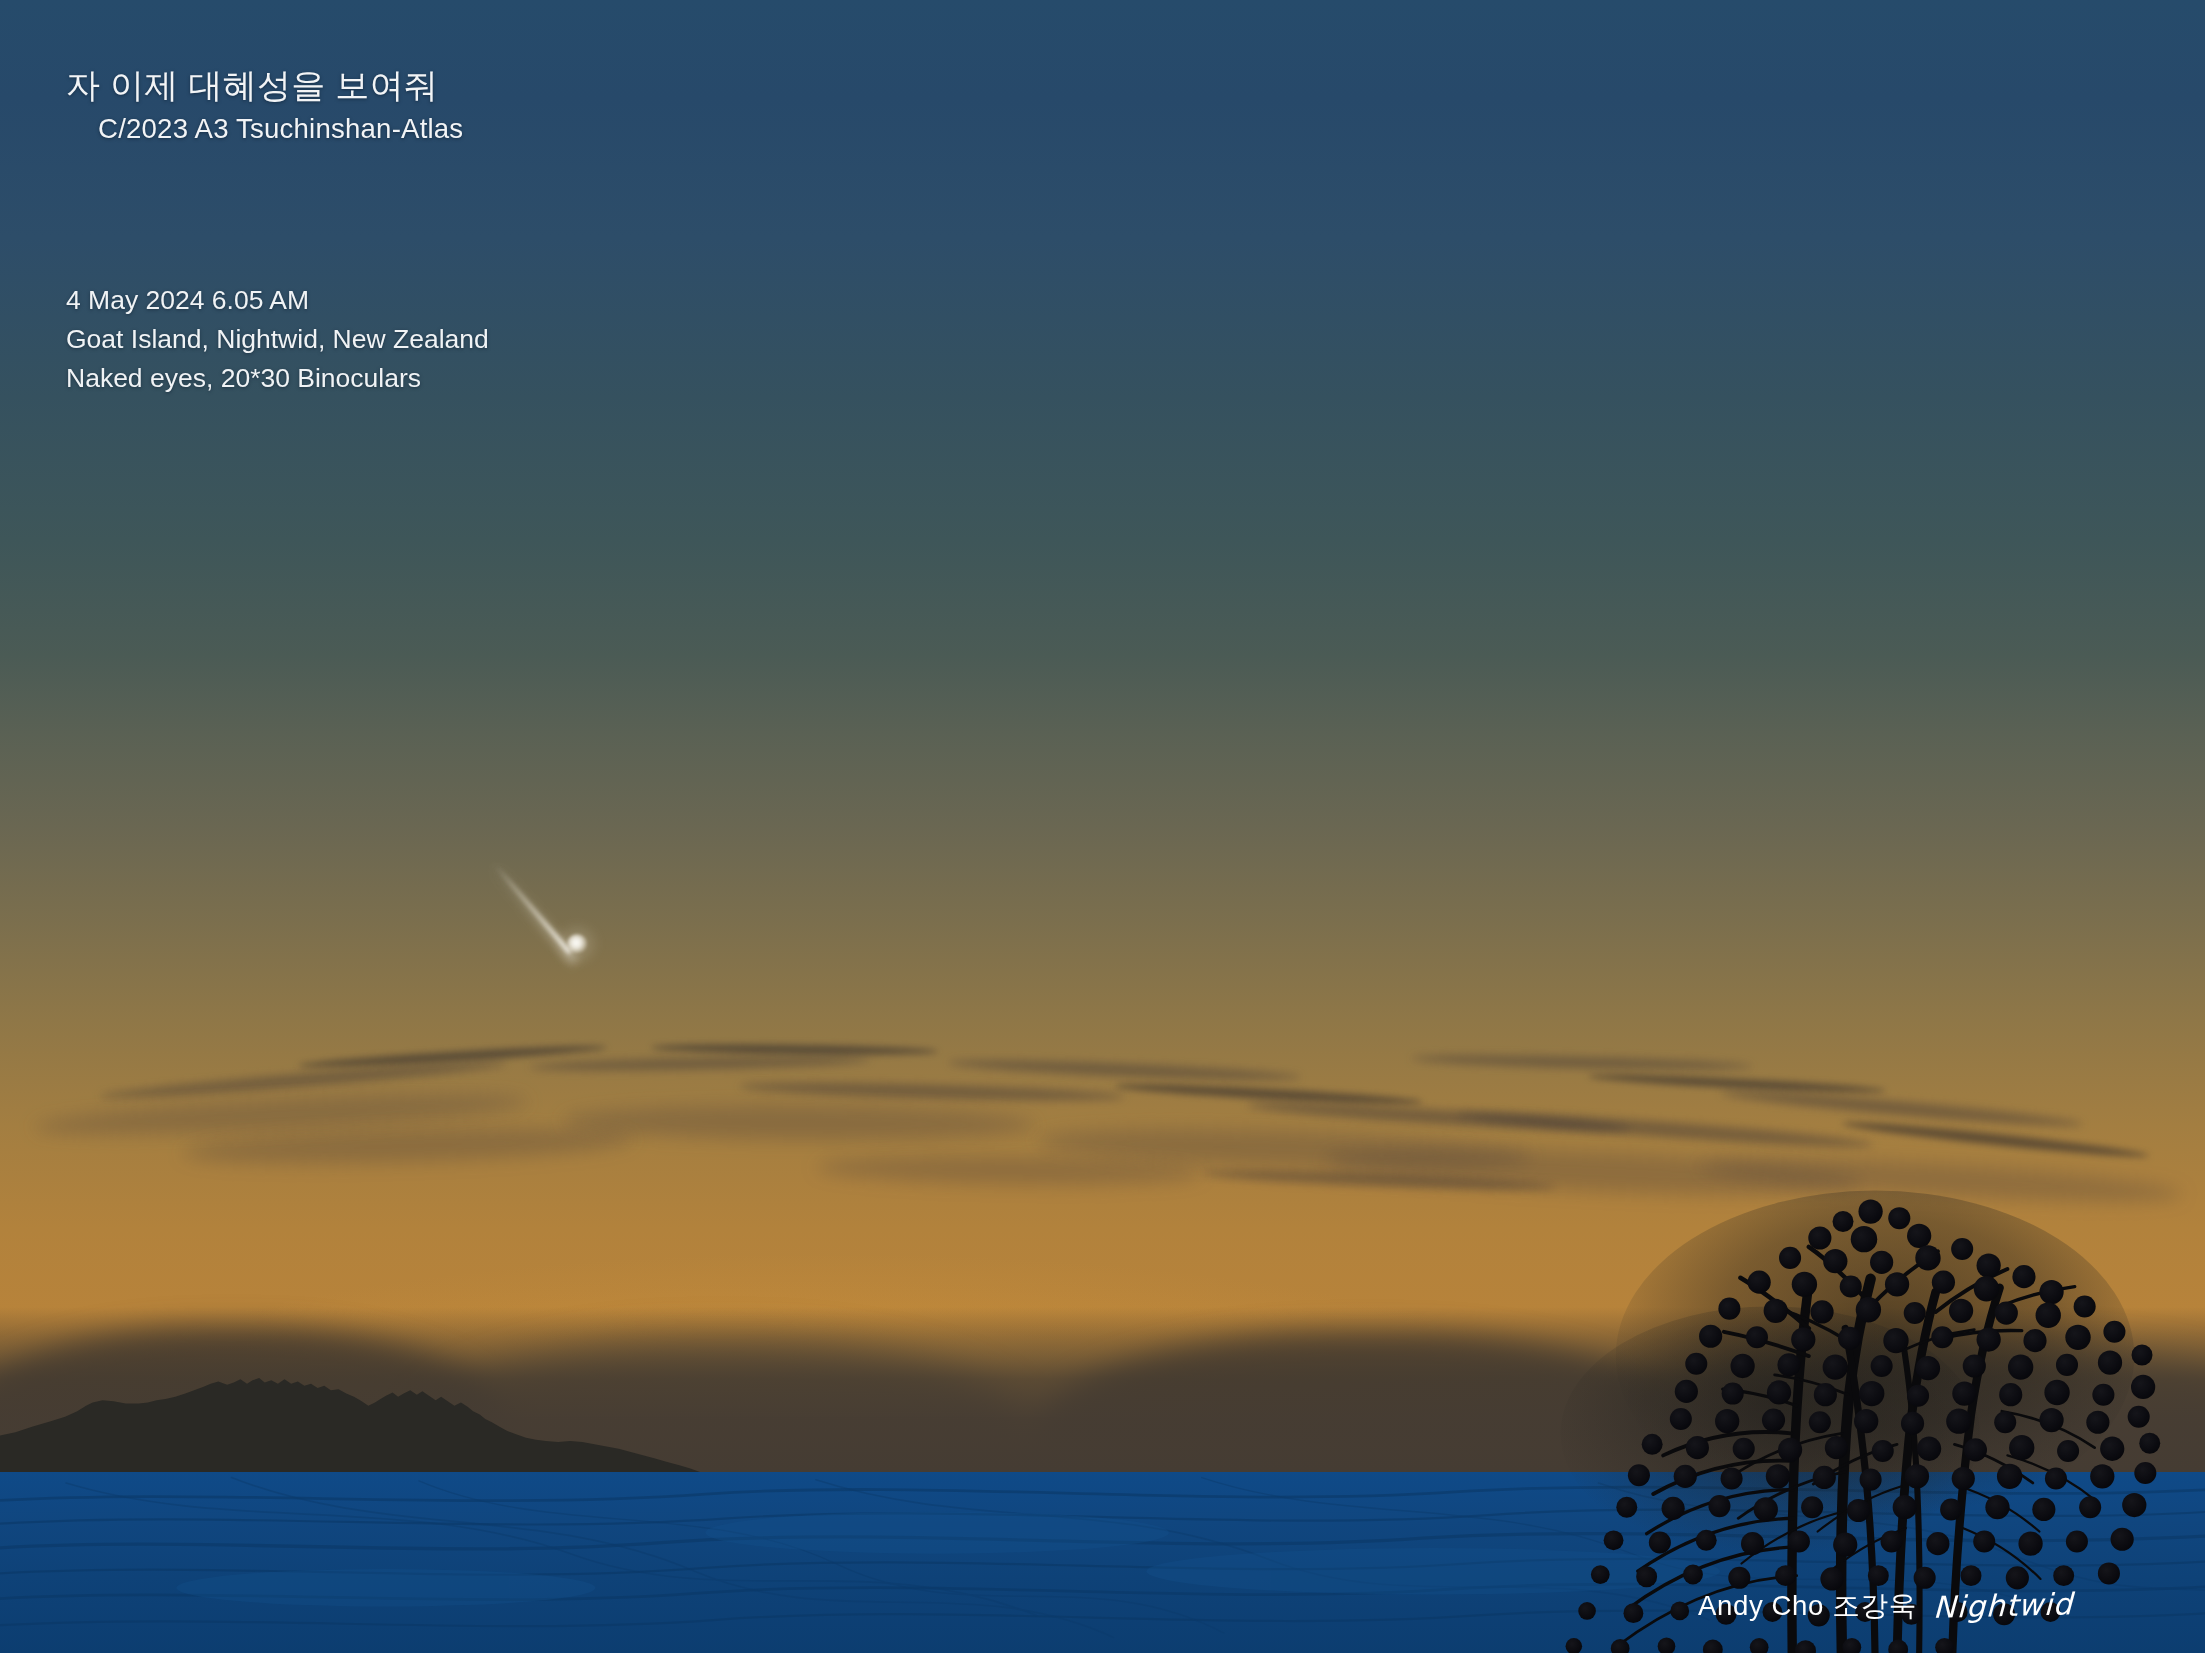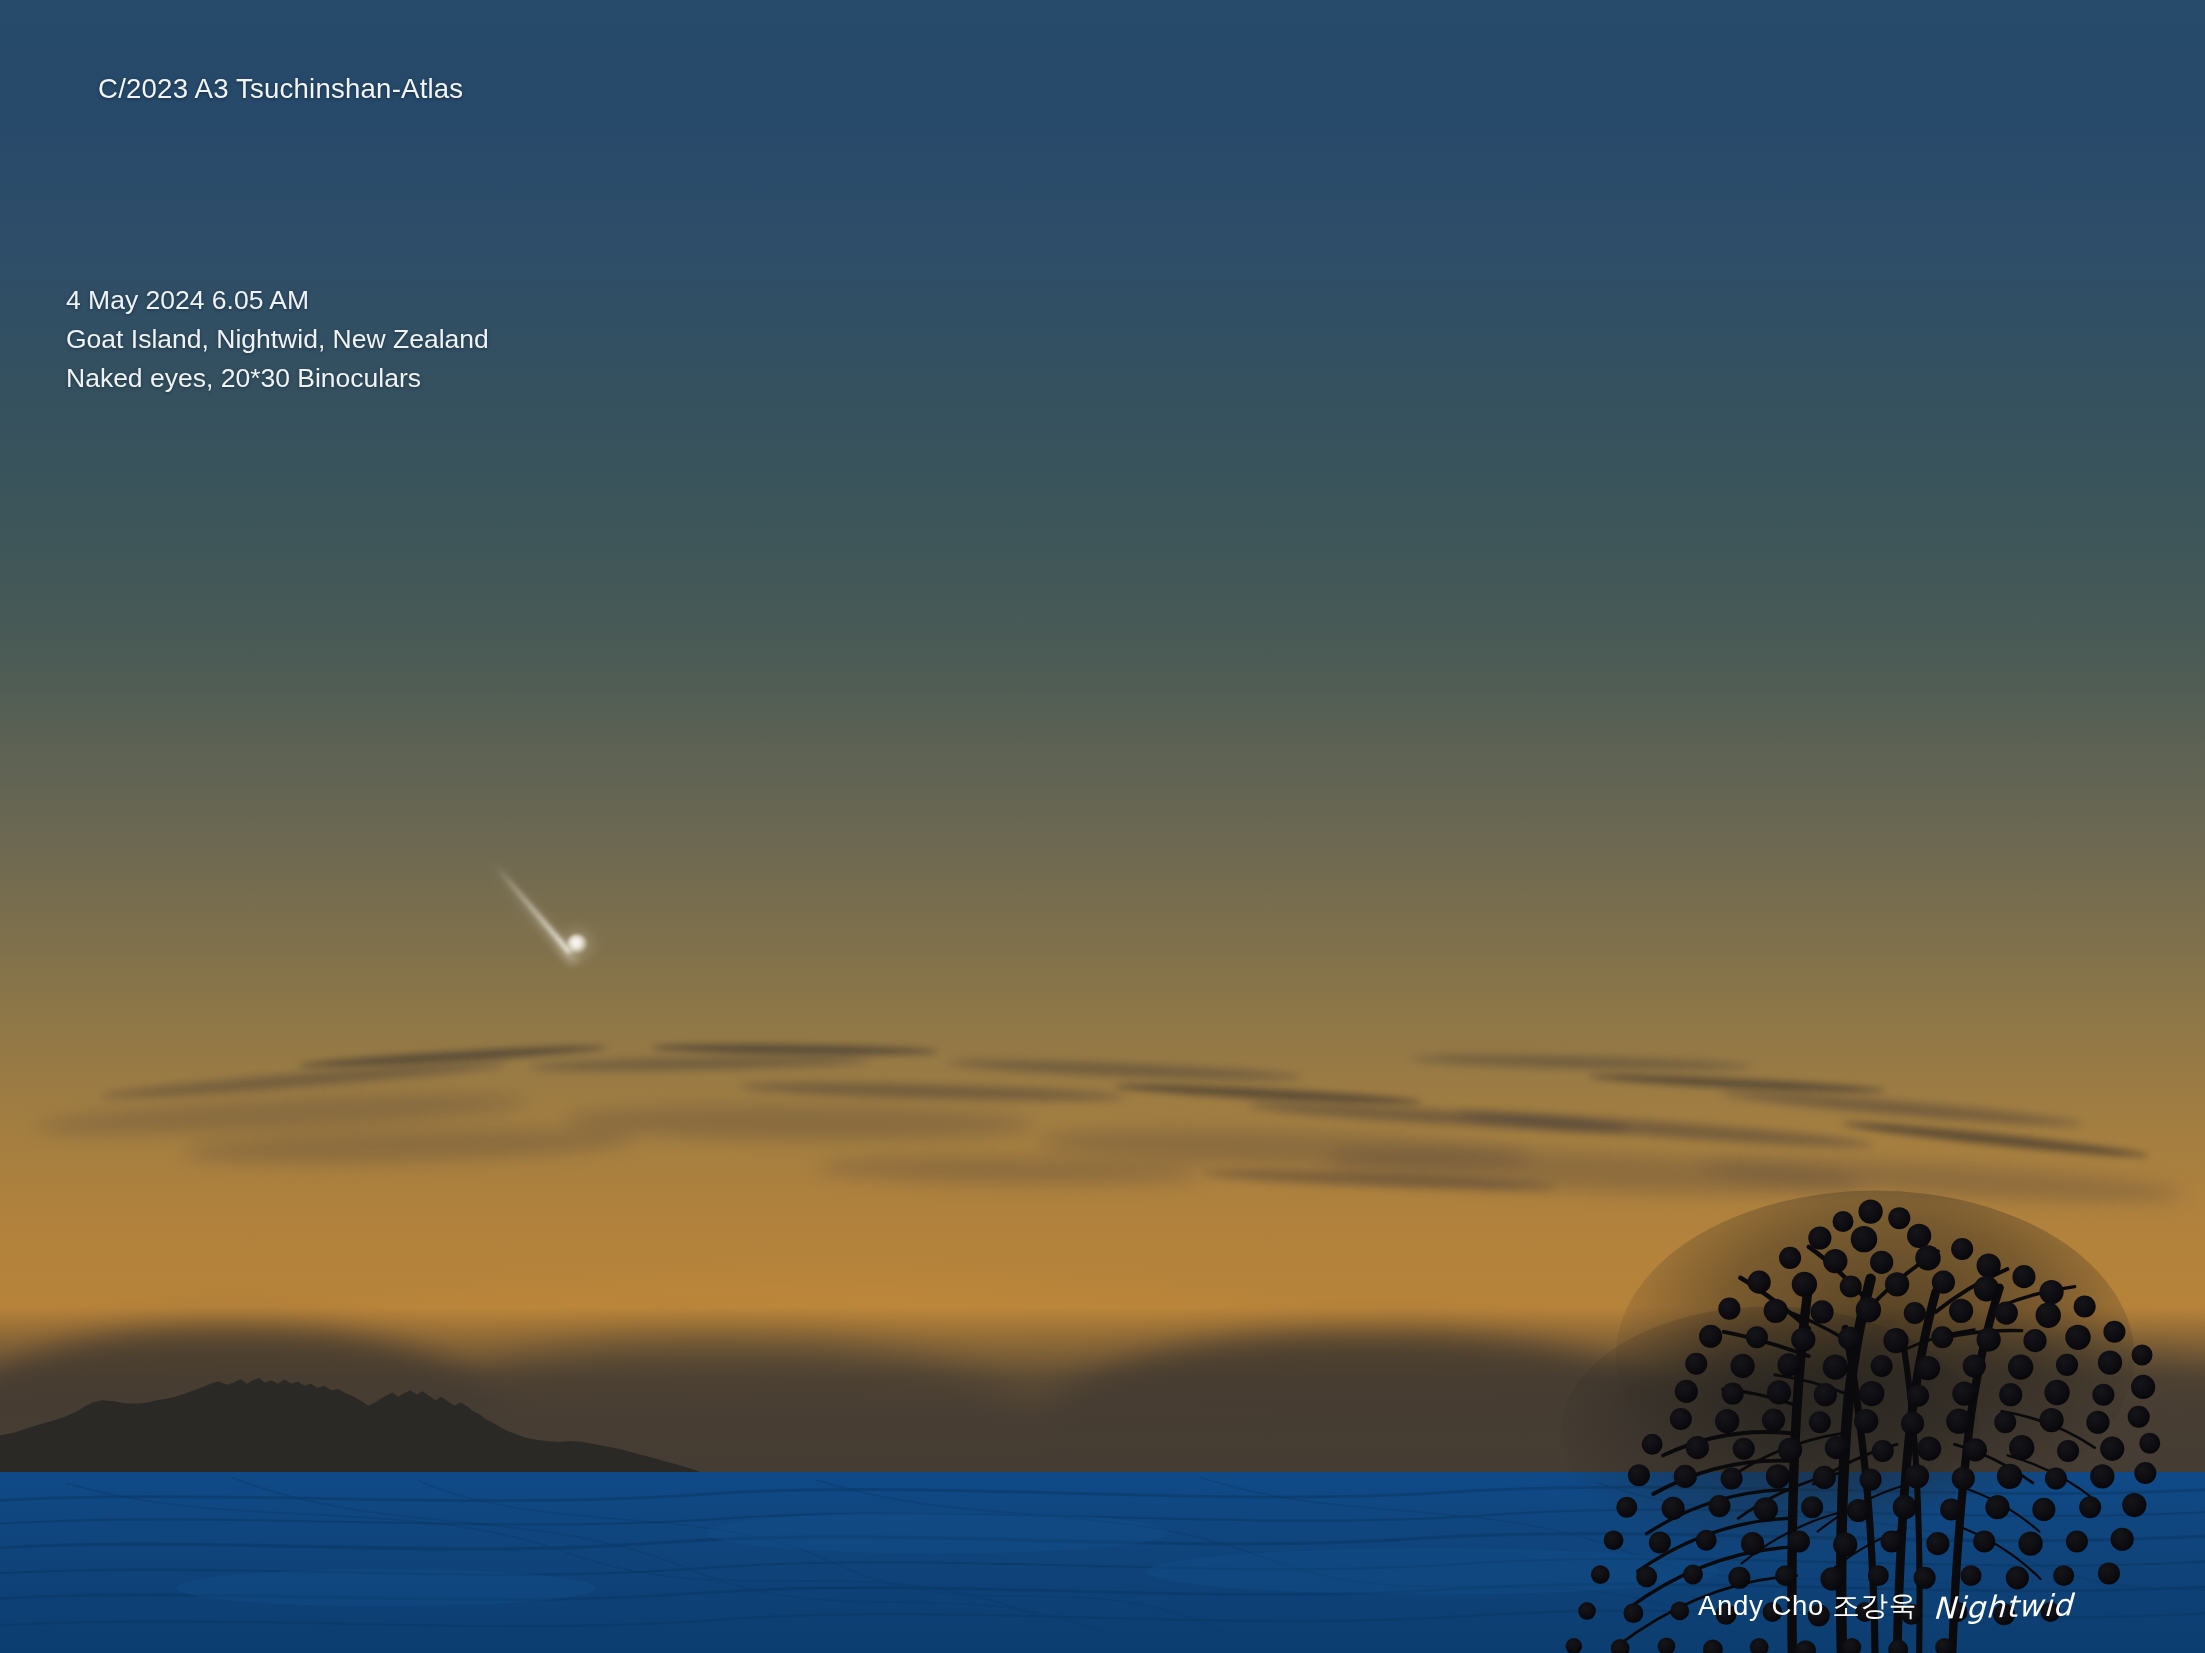--- a/index.html
+++ b/index.html
@@ -206,21 +206,21 @@
     font-weight: 400;
     line-height: 1.28;
     white-space: nowrap;
   }
   .info-line + .info-line { margin-top: 5px; }
 
   .signature {
     position: absolute;
     left: 1698px; top: 1587px;
     display: flex;
-    align-items: flex-end;
+    align-items: center;
     gap: 19px;
     color: #FFFFFF;
     white-space: nowrap;
   }
   .sig-name {
     font-size: 27.6px;
     font-weight: 400;
     letter-spacing: 0.6px;
   }
   .sig-handle {
@@ -535,20 +535,21 @@
           <circle cx="410" cy="858" r="17"></circle>
           <circle cx="494" cy="864" r="19"></circle>
         <circle cx="578" cy="858" r="17"></circle>
           <circle cx="662" cy="862" r="18"></circle>
           <circle cx="746" cy="858" r="17"></circle>
       </g>
     </svg>
   </div>
 
   <div class="title-block">
+    <div class="title-main">자 이제 대혜성을 보여줘</div>
     <div class="title-sub">C/2023 A3 Tsuchinshan-Atlas</div>
   </div>
 
   <div class="info-block">
     <div class="info-line">4 May 2024  6.05 AM</div>
     <div class="info-line">Goat Island, Nightwid, New Zealand</div>
     <div class="info-line">Naked eyes, 20*30 Binoculars</div>
   </div>
 
   <div class="signature">

